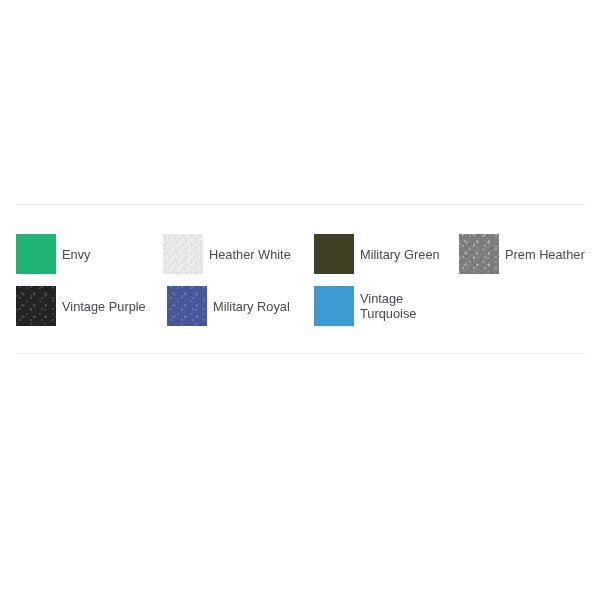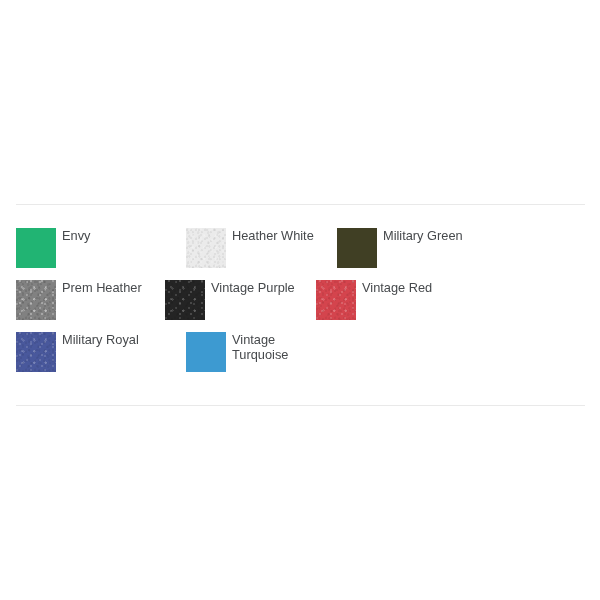--- a/index.html
+++ b/index.html
@@ -29,28 +29,28 @@
     border-bottom: 1px solid #e9e9e9;
     box-sizing: border-box;
   }
   .swatch-grid {
     display: flex;
     flex-wrap: wrap;
     padding: 23px 0 21px 0;
   }
   .swatch-cell {
     display: flex;
-    align-items: flex-start;
+    align-items: center;
     width: 147px;
     height: 52px;
     box-sizing: border-box;
   }
   
   .swatch-cell.col-1 { width: 147px; }
-  .swatch-cell.col-2 { width: 151px; margin-left: 23px; }
+  .swatch-cell.col-2 { width: 151px; }
   .swatch-cell.col-3 { width: 145px; }
   .swatch-cell.col-4 { width: 126px; }
 
   .swatch-chip {
     width: 40px;
     height: 40px;
     flex: 0 0 40px;
     position: relative;
     overflow: hidden;
   }
@@ -113,24 +113,20 @@
         <span class="swatch-label">Prem Heather</span>
       </div>
 
 
       <div class="swatch-cell col-2">
         <span class="swatch-chip tex tex-soft" style="background: rgb(36, 36, 36);"></span>
         <span class="swatch-label">Vintage Purple</span>
       </div>
 
 
-      <div class="swatch-cell col-4">
-        <span class="swatch-chip tex tex-soft" style="background: rgb(212, 68, 77);"></span>
-        <span class="swatch-label">Vintage Red</span>
-      </div>
 
       <div class="swatch-cell col-1">
         <span class="swatch-chip tex tex-soft" style="background: rgb(73, 88, 156);"></span>
         <span class="swatch-label">Military Royal</span>
       </div>
 
       <div class="swatch-cell col-2">
         <span class="swatch-chip" style="background: rgb(61, 154, 209);"></span>
         <span class="swatch-label">Vintage
 Turquoise</span>

